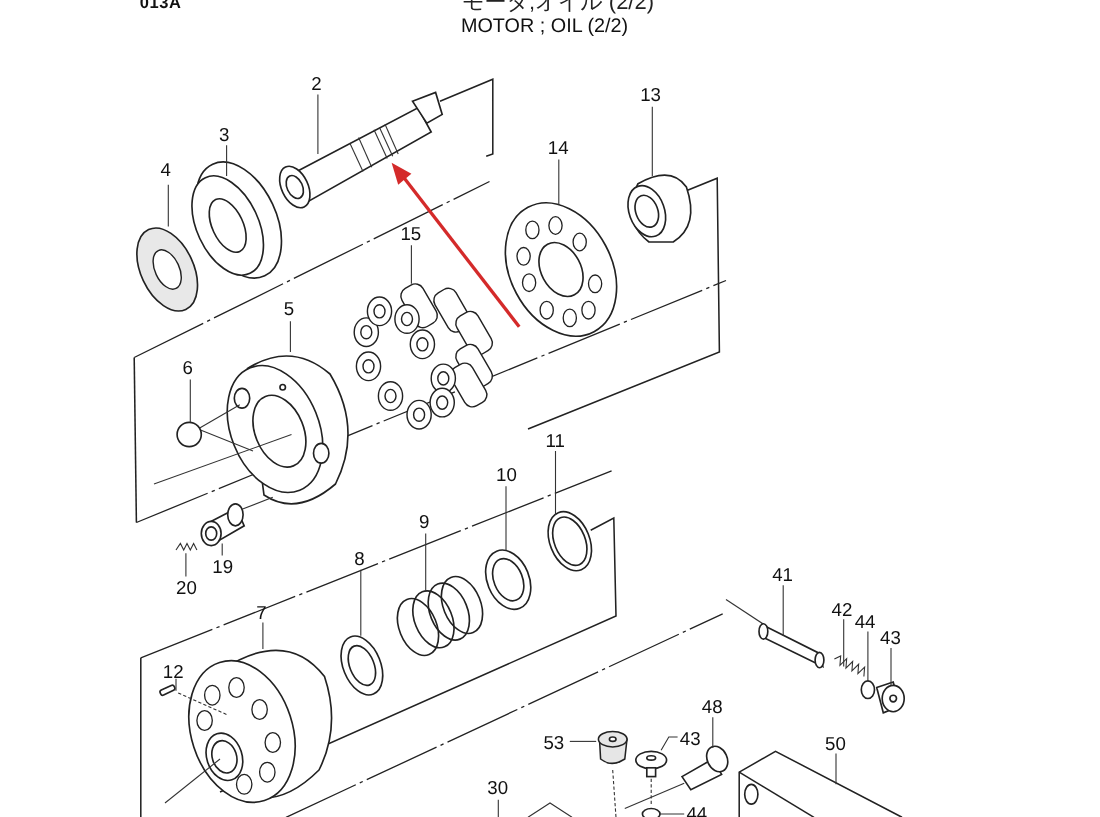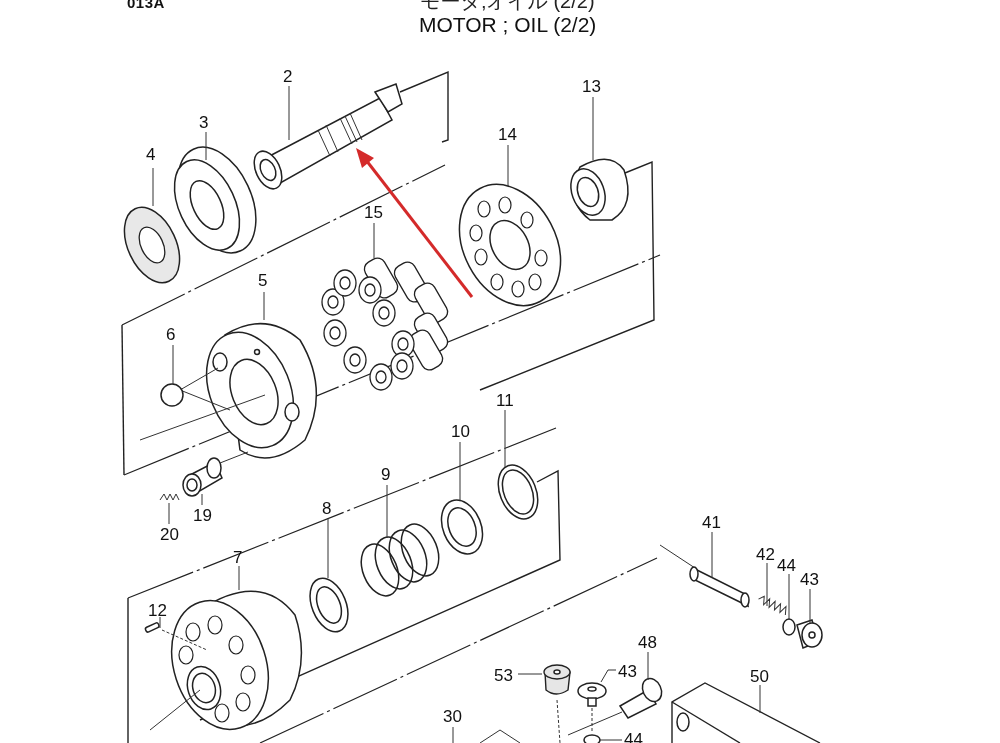--- a/index.html
+++ b/index.html
@@ -1,20 +1,20 @@
 <!DOCTYPE html>
 <html><head>
 <meta charset="utf-8">
 <style>
   html, body { margin:0; padding:0; background:#ffffff; }
   body { width:1000px; height:743px; position:relative; overflow:hidden; font-family:"Liberation Sans", sans-serif; }
   .hdr { position:absolute; color:#111; white-space:nowrap; }
   #code { left:127px; top:-6px; font-size:15px; font-weight:bold; letter-spacing:0.5px; }
   #title-jp { left:420px; top:-12px; font-size:20px; color:#222; }
-  #title { left:419px; top:13px; font-size:21px; }
+  #title { left:419px; top:13px; font-size:18px; }
   svg#diagram { position:absolute; left:0; top:0; }
   .lbl { font-family:"Liberation Sans", sans-serif; font-size:17px; fill:#111; }
   .ln { stroke:#222; stroke-width:1.4; fill:none; }
   .thin { stroke:#333; stroke-width:1; fill:none; }
   .part { stroke:#222; stroke-width:1.5; fill:#fff; }
   .dash { stroke:#222; stroke-width:1.2; fill:none; stroke-dasharray:70 4 3 4; }
 </style>
 </head>
 <body>
 

